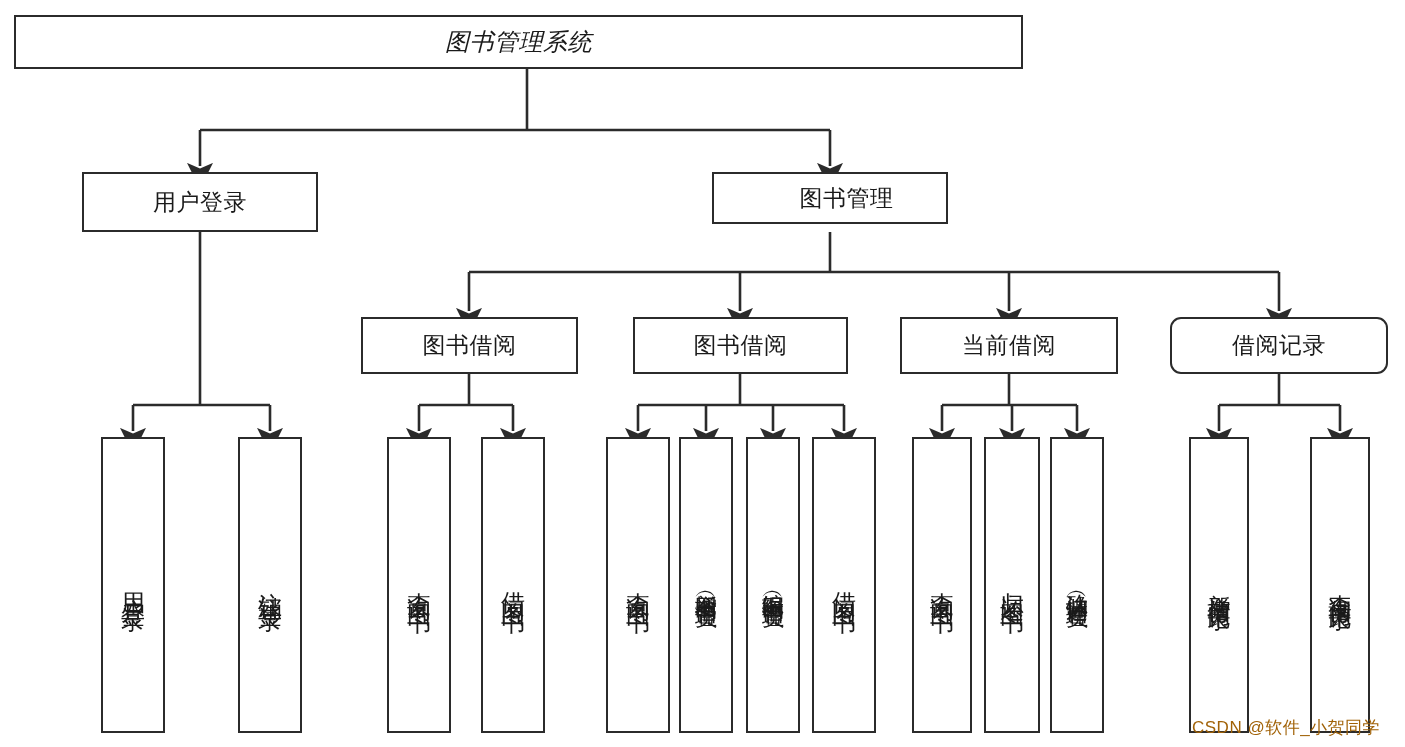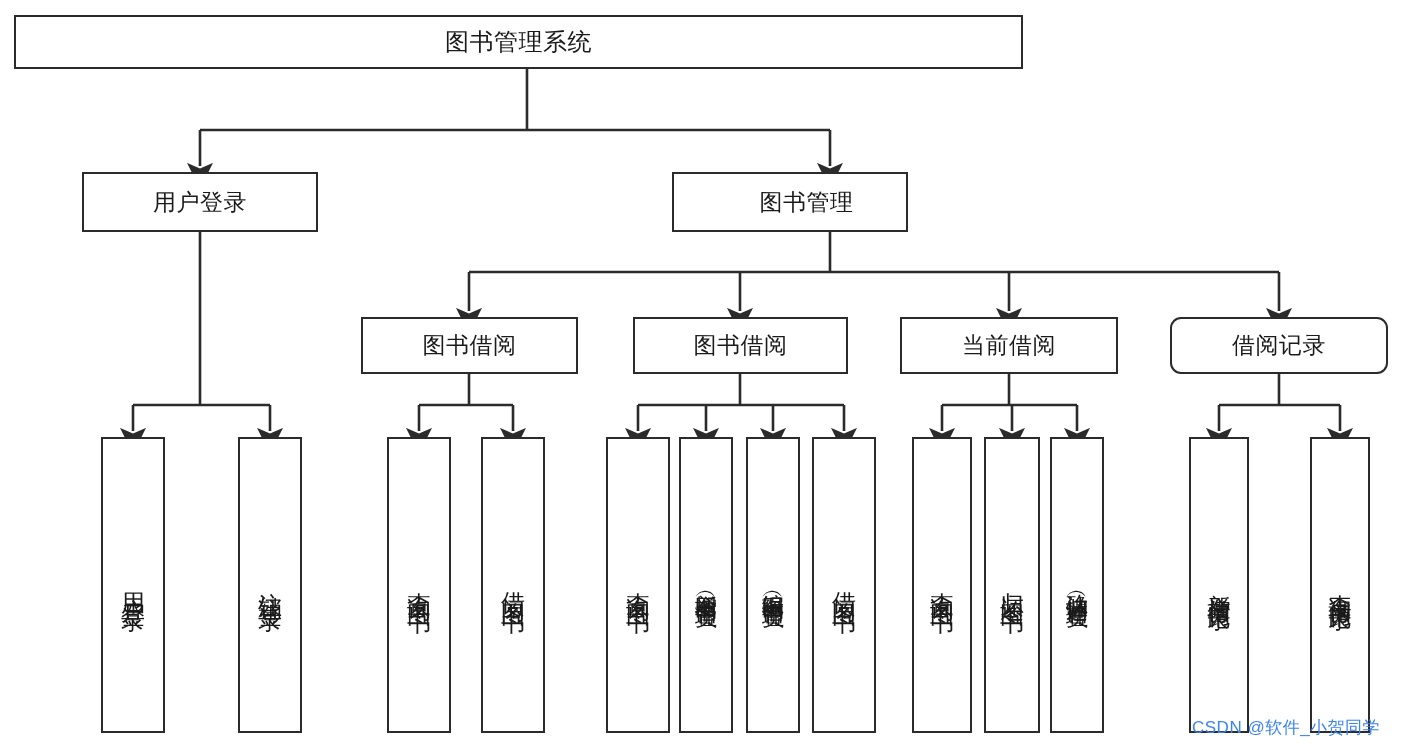--- a/index.html
+++ b/index.html
@@ -56,21 +56,21 @@
     writing-mode: vertical-rl;
     text-orientation: upright;
     font-size: 24px;
     letter-spacing: 6px;
     line-height: 1.0;
     white-space: nowrap;
     max-height: 270px;
   }
   .watermark {
     position: absolute;
-    color: #3b82f6;
+    color: #a16207;
     font-size: 17px;
     white-space: nowrap;
     letter-spacing: 0.5px;
   }
 </style>
 </head>
 <body>
 
 <div id="canvas">
 
@@ -120,28 +120,28 @@
       <path d="M1012,405 L1012,431" marker-end="url(#arrow)"></path>
       <path d="M1077,405 L1077,431" marker-end="url(#arrow)"></path>
 
       <path d="M1279,374 L1279,405"></path>
       <path d="M1219,405 L1340,405"></path>
       <path d="M1219,405 L1219,431" marker-end="url(#arrow)"></path>
       <path d="M1340,405 L1340,431" marker-end="url(#arrow)"></path>
     </g>
   </svg>
 
-  <div class="node horiz root" style="left:14px; top:15px; width:1009px; height:54px;">
+  <div class="node horiz root" style="left:14px; top:15px; width:1009px; height:54px;font-style:italic;">
     <span class="node-label">图书管理系统</span>
   </div>
 
   <div class="node horiz" style="left:82px; top:172px; width:236px; height:60px;">
     <span class="node-label">用户登录</span>
   </div>
-  <div class="node horiz" style="left:672px; top:172px; width:236px; height:60px;padding-left:33px;">
+  <div class="node horiz" style="left:712px; top:172px; width:236px; height:52px;padding-left:33px;">
     <span class="node-label">图书管理</span>
   </div>
 
   <div class="node horiz" style="left:361px; top:317px; width:217px; height:57px;">
     <span class="node-label">图书借阅</span>
   </div>
   <div class="node horiz" style="left:900px; top:317px; width:218px; height:57px;">
     <span class="node-label">当前借阅</span>
   </div>
   <div class="node horiz" style="left:633px; top:317px; width:215px; height:57px;">

